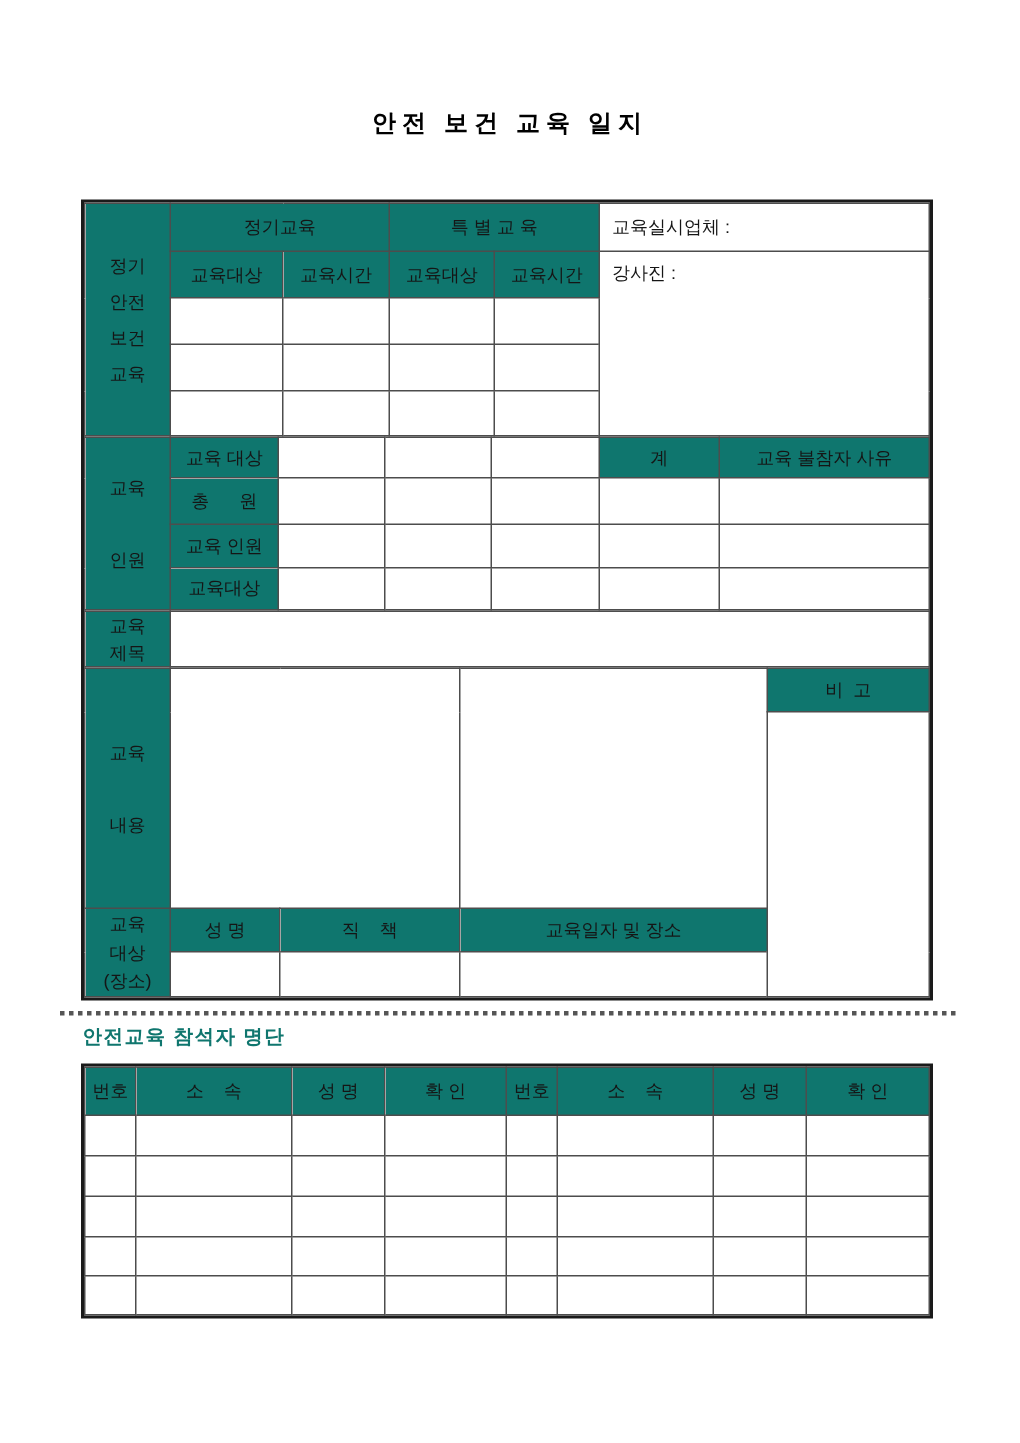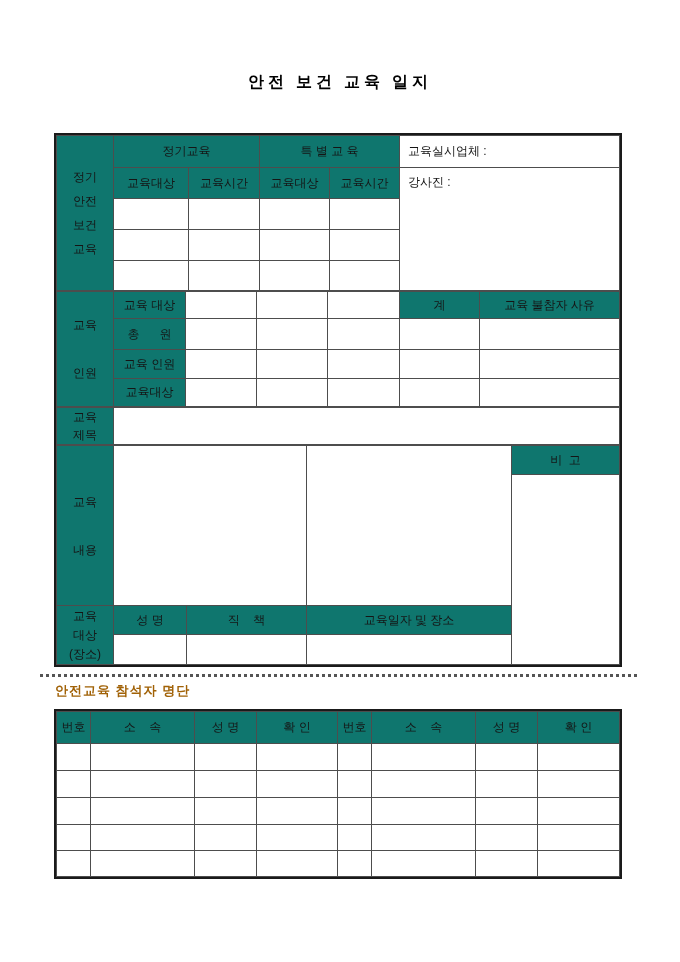--- a/index.html
+++ b/index.html
@@ -55,21 +55,21 @@
     left: 40px; top: 674px;
     width: 597px; height: 0;
     border-top: 3px dotted #555;
   }
   .att-heading {
     position: absolute;
     left: 55px; top: 682px;
     font-size: 13px;
     font-weight: bold;
     letter-spacing: 1px;
-    color: #a16207;
+    color: #0f766e;
   }
 </style>
 </head>
 <body>
 
 <div class="doc-title">안전 보건 교육 일지</div>
 
 <div class="tbl-wrap main-wrap">
 
   <table>

